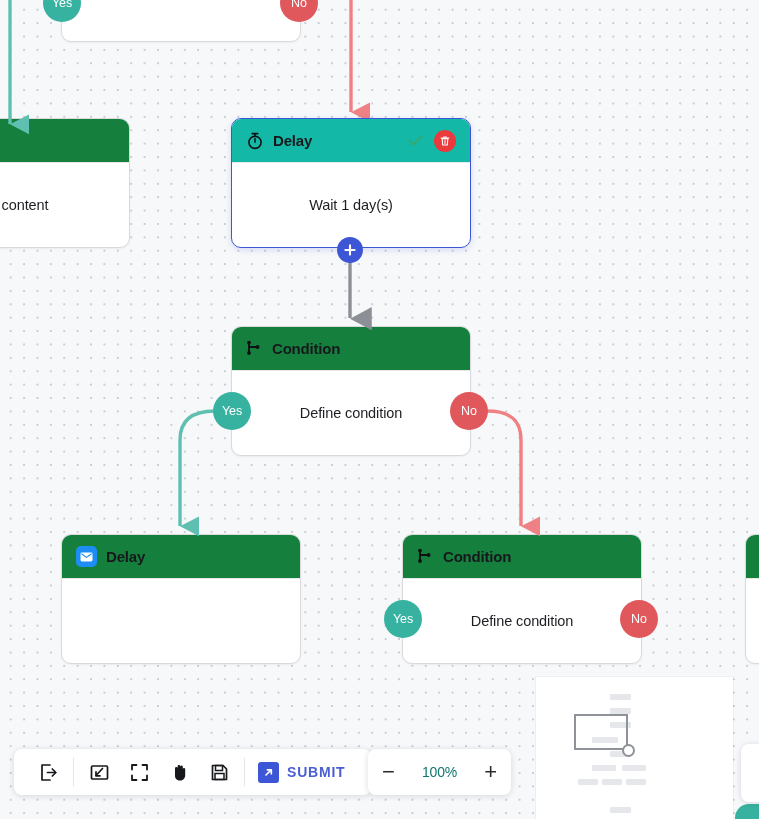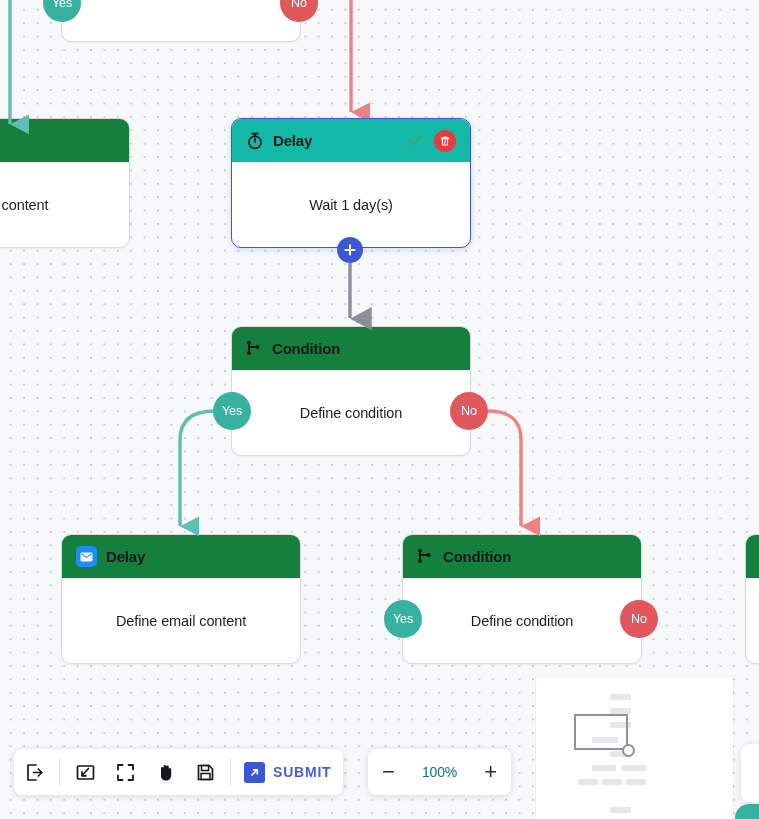--- a/index.html
+++ b/index.html
@@ -117,21 +117,21 @@
   #toolbar {
     position: absolute;
     left: 14px;
     bottom: 24px;
     height: 46px;
     background: #ffffff;
     border-radius: 8px;
     box-shadow: 0 1px 6px rgba(16,24,40,.14);
     display: flex;
     align-items: center;
-    padding: 0 0;
+    padding: 0 14px;
     z-index: 30;
   }
   .tb-btn {
     width: 40px; height: 40px;
     display: flex; align-items: center; justify-content: center;
     cursor: pointer;
     border-radius: 5px;
   }
   .tb-sep {
     width: 1px; height: 28px;
@@ -365,23 +365,20 @@
       <span class="icon">
         <span class="email-icon-box">
           <svg width="13" height="10" viewBox="0 0 13 10">
             <rect x="0.5" y="0.5" width="12" height="9" rx="1.4" fill="#fff"></rect>
             <path d="M1.4 1.7 L6.5 5.4 L11.6 1.7" stroke="#1d8df5" stroke-width="1.1" fill="none"></path>
           </svg>
         </span>
       </span>
       <span class="node-title">Delay</span>
     </div>
-    <div class="node-body">
-      <span class="node-body-text">Define email content</span>
-    </div>
   </div>
 
   <div class="node" style="left:402px; top:534px; width:240px; height:130px;">
     <div class="node-header">
       <span class="icon">
         <svg width="17" height="17" viewBox="0 0 17 17">
           <path d="M3 2 L3 13" stroke="#101114" stroke-width="1.9" fill="none" stroke-linecap="round"></path>
           <path d="M3 7 L10 7" stroke="#101114" stroke-width="1.9" fill="none" stroke-linecap="round"></path>
           <circle cx="3" cy="2.6" r="1.9" fill="#101114"></circle>
           <circle cx="11.6" cy="7" r="1.9" fill="#101114"></circle>

